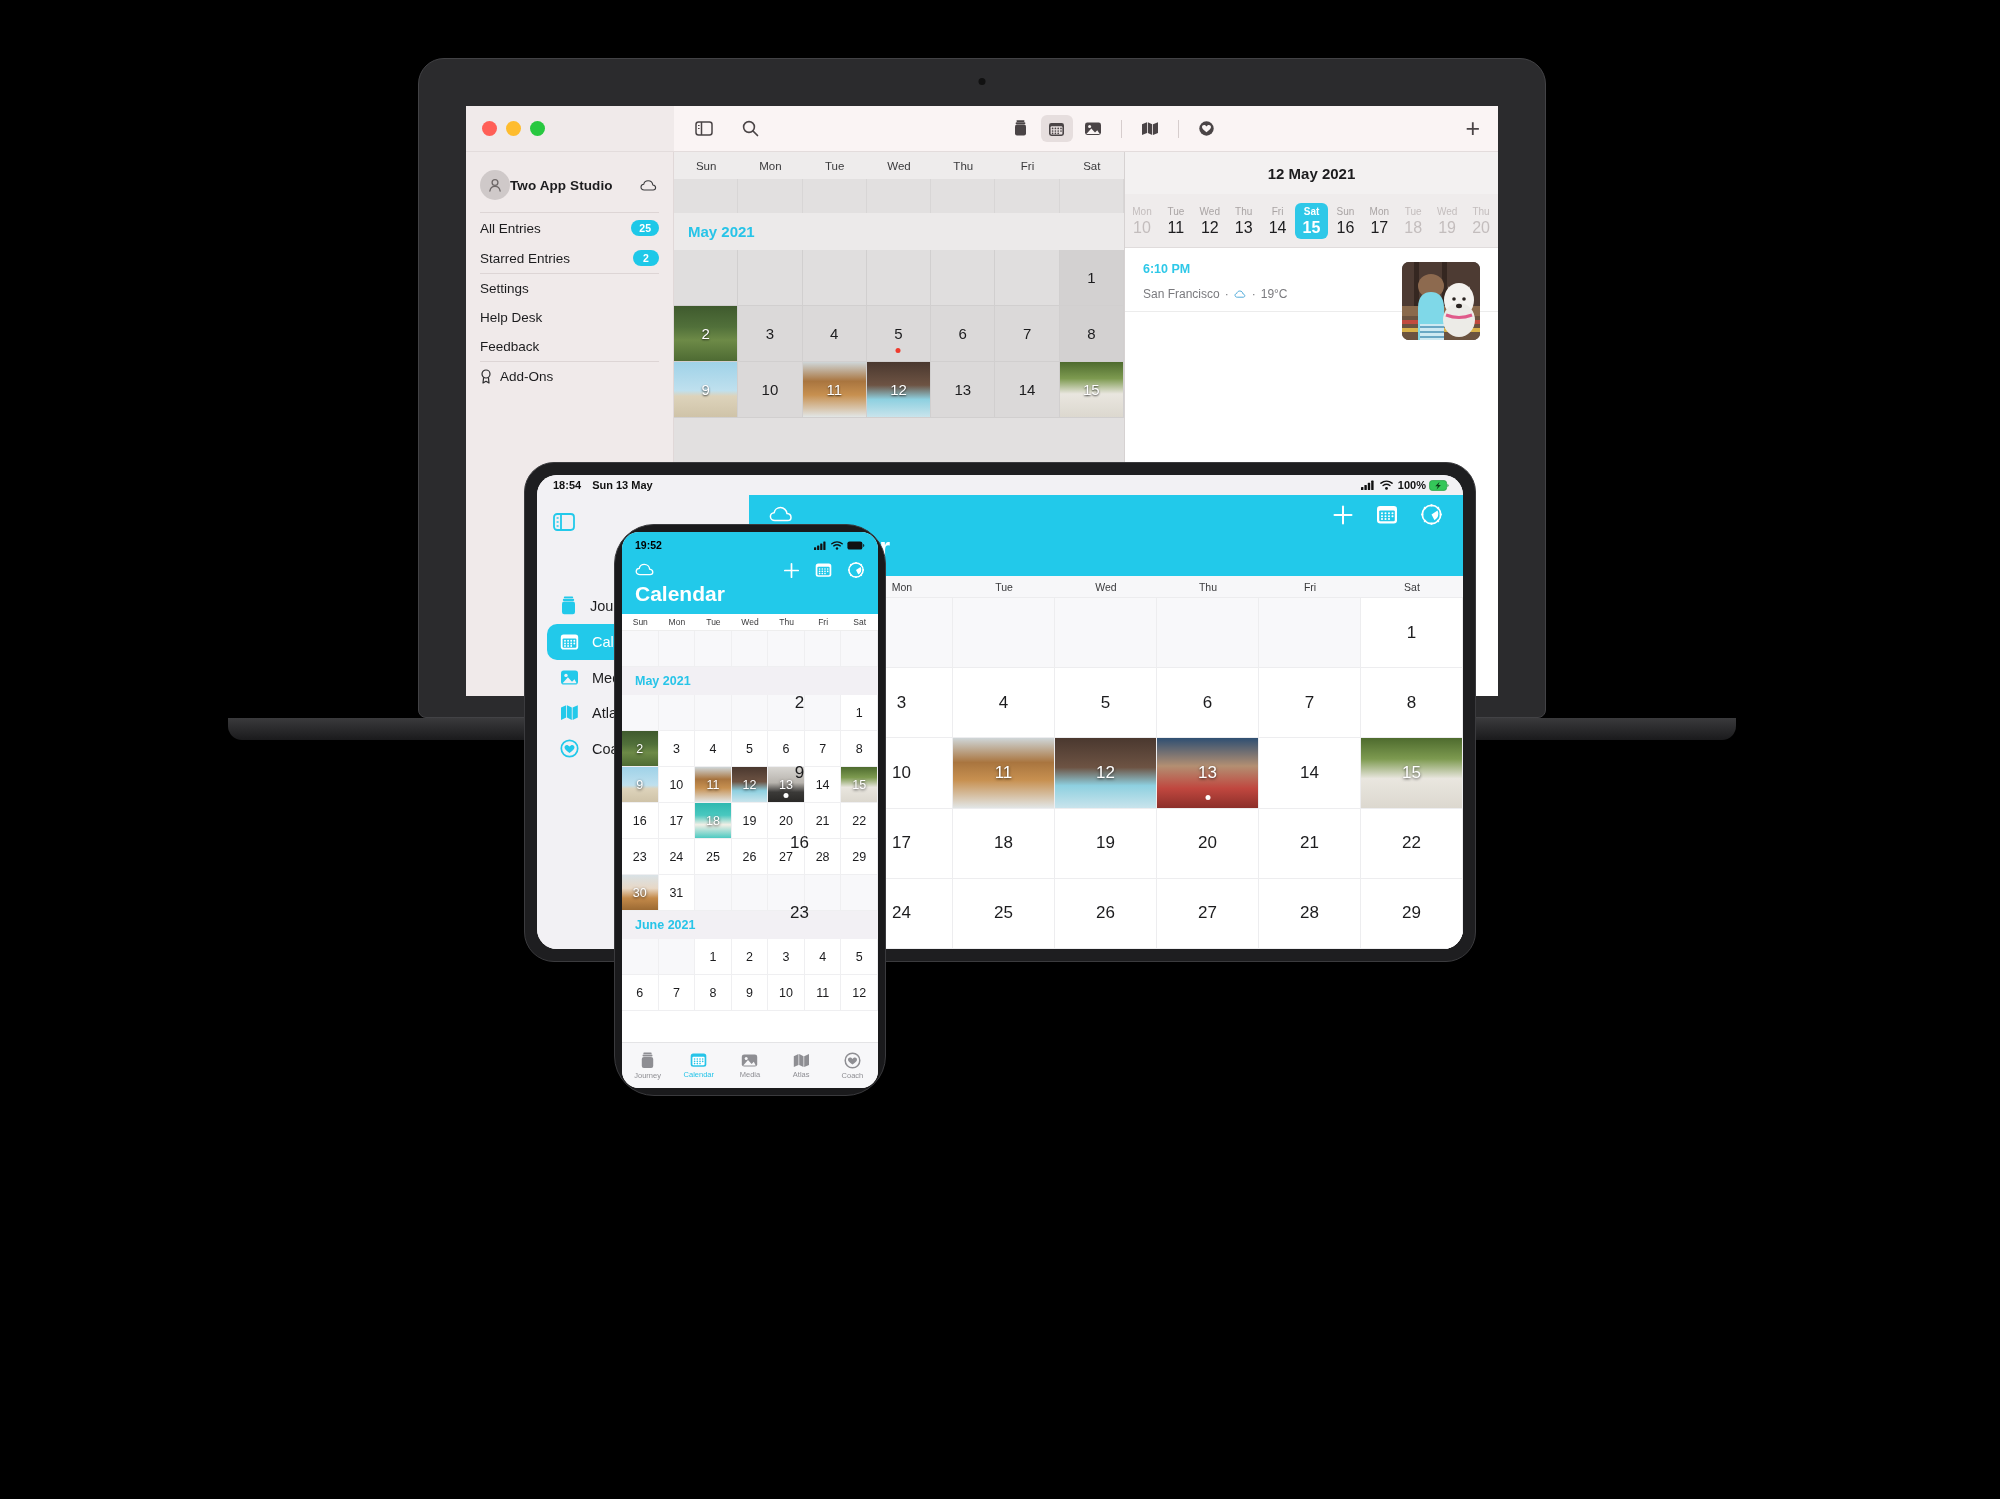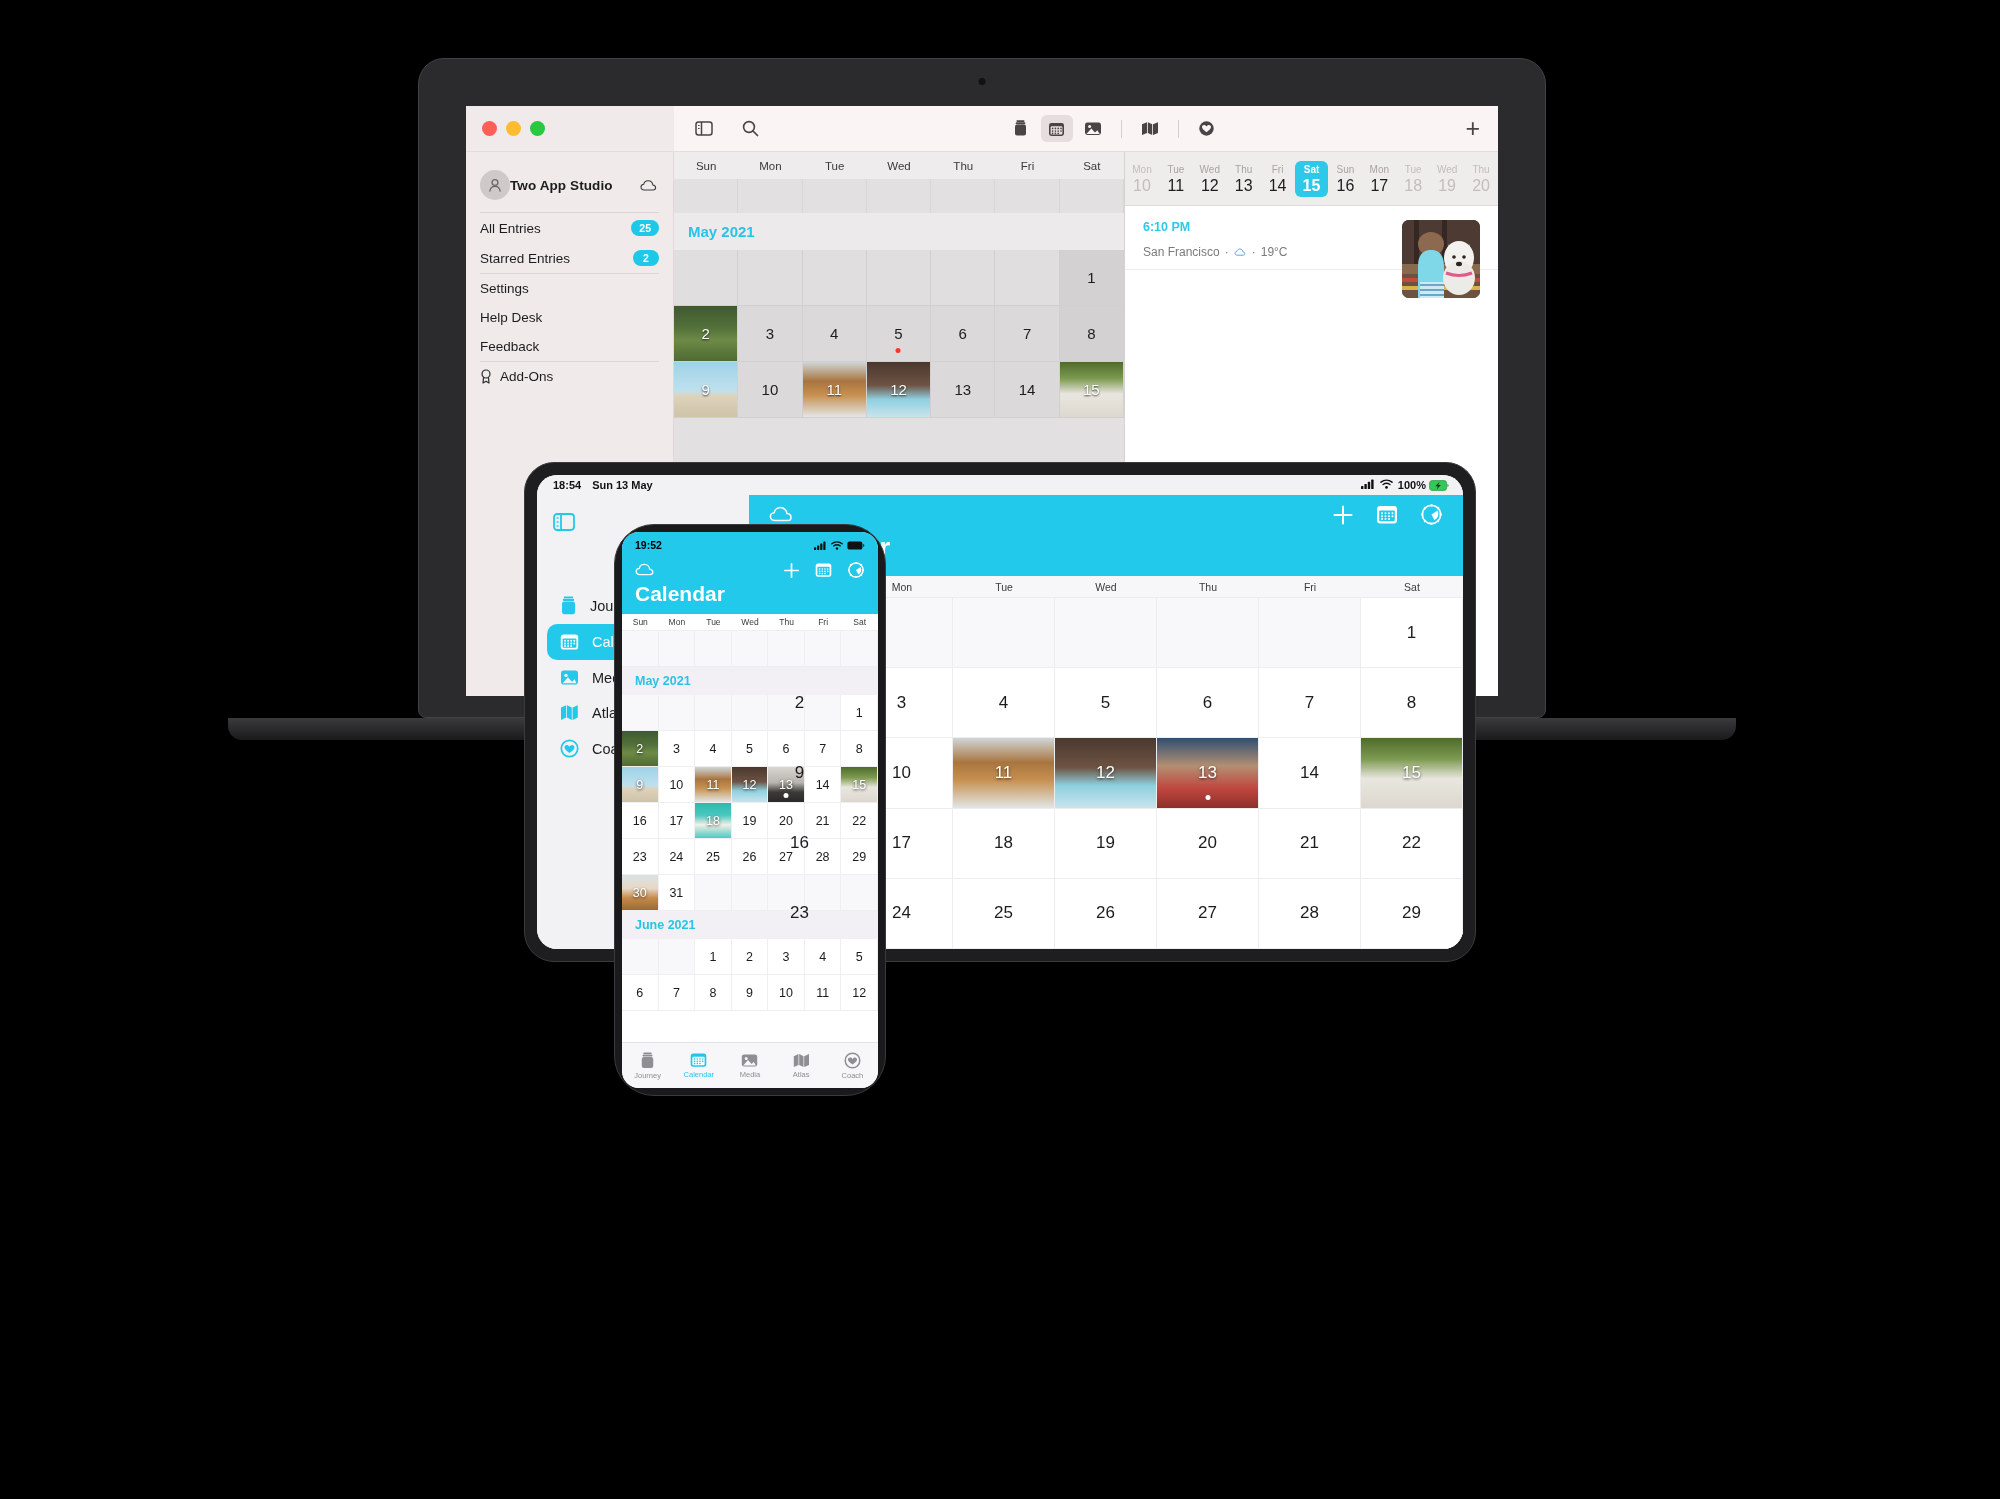--- a/index.html
+++ b/index.html
@@ -92,21 +92,21 @@
   .e-meta { font-size:12px; color:#7a7a7e; margin-top:11px; display:flex; align-items:center; gap:5px;}
   .e-thumb { position:absolute; right:18px; top:14px; width:78px; height:78px; border-radius:7px; overflow:hidden;}
 
   
   #ipad { position:absolute; left:524px; top:462px; width:952px; height:500px; }
   .pad-body { position:absolute; inset:0; background:#1e1e20; border-radius:30px; border:1px solid #3b3b3e;}
   .pad-screen { position:absolute; left:13px; top:13px; right:13px; bottom:13px; background:#f2f1f4; border-radius:20px; overflow:hidden; display:flex; flex-direction:column;}
   .pad-status { height:20px; display:flex; align-items:center; padding:0 14px 0 16px; font-size:11px; font-weight:700; color:#111; background:#f2f1f4; position:relative; z-index:5;}
   .pad-status .t { margin-right:11px; }
   .pad-status .d { font-weight:700; }
-  .pad-status .right { margin-left:auto; display:flex; gap:5px; }
+  .pad-status .right { margin-left:auto; display:flex; align-items:center; gap:5px; }
   .batt { display:flex; align-items:center; gap:3px; font-size:11px; font-weight:700;}
   .pad-main { flex:1; display:flex; min-height:0; }
   .pad-side { width:212px; background:#f2f1f4; padding:12px 0 0 0;}
   .pad-side-top { padding:0 0 0 16px; height:30px; display:flex; align-items:center;}
   .pad-nav { margin-top:50px; padding:0 10px;}
   .pad-nav-row { display:flex; align-items:center; gap:13px; padding:9px 13px; border-radius:10px; font-size:14.5px; color:#1c1c1e;}
   .pad-nav-row.on { background:#22c9ea; color:#fff;}
   .pad-content { flex:1; background:#fff; display:flex; flex-direction:column; min-width:0;}
   .pad-hdr { background:#22c9ea; padding:8px 20px 12px; }
   .pad-hdr-top { display:flex; align-items:center; }
@@ -374,20 +374,21 @@
                     <span class="num">14</span>
                   </div>
                   <div class="cell img sat">
                     <span class="ph" style="background: linear-gradient(rgb(78, 107, 46) 0%, rgb(125, 154, 80) 30%, rgb(233, 230, 223) 58%, rgb(220, 216, 207) 100%);"></span>
                     <span class="num">15</span>
                   </div>
                 </div>
             </div>
 
             <div class="mac-detail">
+              <div class="det-title">12 May 2021</div>
               <div class="det-strip" id="mac-strip">
                   <div class="ds dim">
                     <div class="d">Mon</div>
                     <div class="n">10</div>
                   </div>
                   <div class="ds">
                     <div class="d">Tue</div>
                     <div class="n">11</div>
                   </div>
                   <div class="ds">

